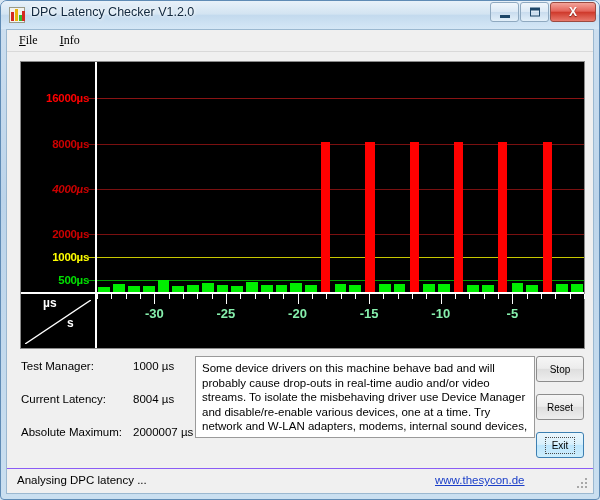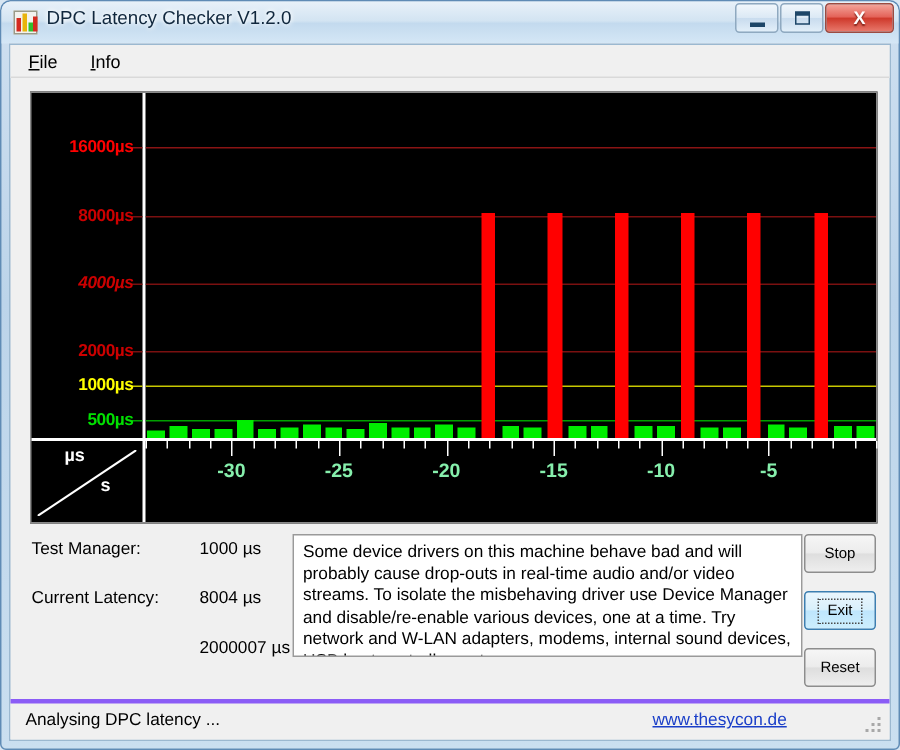--- a/index.html
+++ b/index.html
@@ -61,21 +61,21 @@
   
   .client{
     position:absolute;left:5px;top:28px;right:5px;bottom:5px;
     background:#f0f0f0;border:1px solid #9bb8d0;box-sizing:border-box;
   }
   .menubar{
     position:absolute;left:0;top:0;right:0;height:22px;
     background:#f0f0f0;border-bottom:1px solid #d9d9d9;
     display:flex;align-items:center;padding-left:12px;box-sizing:border-box;
   }
-  .menuitem{font-size:12px;color:#000;padding:2px 12px 2px 0;margin-right:10px;cursor:default;}
+  .menuitem{font-size:12px;color:#000;padding:2px 12px 2px 0;margin-right:10px;cursor:default;font-family:Liberation Serif, serif;}
   .menuitem u{text-decoration:underline;}
   
   .chartwrap{
     position:absolute;left:13px;top:31px;width:565px;height:288px;
     background:#000;border:1px solid #8a8a8a;box-sizing:border-box;
   }
   .plot{position:absolute;left:76px;top:0;right:0;top:0;bottom:56px;overflow:hidden;}
   .axisbox{
     position:absolute;left:0;top:0;width:76px;bottom:56px;
     border-right:2px solid #ffffff;box-sizing:border-box;
@@ -126,21 +126,21 @@
   .btn.focused{
     border:1px solid #3c7fb1;
     background:linear-gradient(180deg,#eaf6fd 0%,#d9f0fc 47%,#bee6fd 52%,#cdeefd 100%);
   }
   .btn.focused .inner{
     border:1px dotted #4a4a4a;padding:1px 6px;line-height:13px;
   }
   
   .statusbar{
     position:absolute;left:0;right:0;bottom:0;height:24px;
-    background:#f0f0f0;border-top:3px solid #8b5cf6;
+    background:#f0f0f0;border-top:1px solid #8b5cf6;
   }
   .status-text{position:absolute;left:10px;top:5px;font-size:11.5px;color:#000;}
   .status-link{
     position:absolute;left:428px;top:5px;font-size:11.5px;color:#1a3ec8;
     text-decoration:underline;
   }
   .grip{position:absolute;right:4px;bottom:3px;width:12px;height:12px;}
   .grip i{position:absolute;width:2px;height:2px;background:#a8a8a8;}
 </style>
 </head>
@@ -287,35 +287,36 @@
     <div class="stats">
       <div class="statrow">
         <span class="statlabel">Test Manager:</span>
         <span class="statvalue">1000 µs</span>
       </div>
       <div class="statrow">
         <span class="statlabel">Current Latency:</span>
         <span class="statvalue">8004 µs</span>
       </div>
       <div class="statrow">
+        <span class="statlabel">Absolute Maximum:</span>
         <span class="statvalue">2000007 µs</span>
       </div>
     </div>
 
     <div class="msgbox">Some device drivers on this machine behave bad and will probably cause drop-outs in real-time audio and/or video streams. To isolate the misbehaving driver use Device Manager and disable/re-enable various devices, one at a time. Try network and W-LAN adapters, modems, internal sound devices, USB host controllers, etc.</div>
 
     <div class="btncol">
       <div class="btn">
         <span class="inner">Stop</span>
       </div>
+      <div class="btn">
+        <span class="inner">Reset</span>
+      </div>
       <div class="btn focused">
         <span class="inner">Exit</span>
-      </div>
-      <div class="btn">
-        <span class="inner">Reset</span>
       </div>
     </div>
 
     <div class="statusbar">
       <div class="status-text">Analysing DPC latency ...</div>
       <div class="status-link">www.thesycon.de</div>
       <div class="grip">
           <i style="left: 8px; top: 8px;"></i>
           <i style="left: 4px; top: 8px;"></i>
           <i style="left: 8px; top: 4px;"></i>

